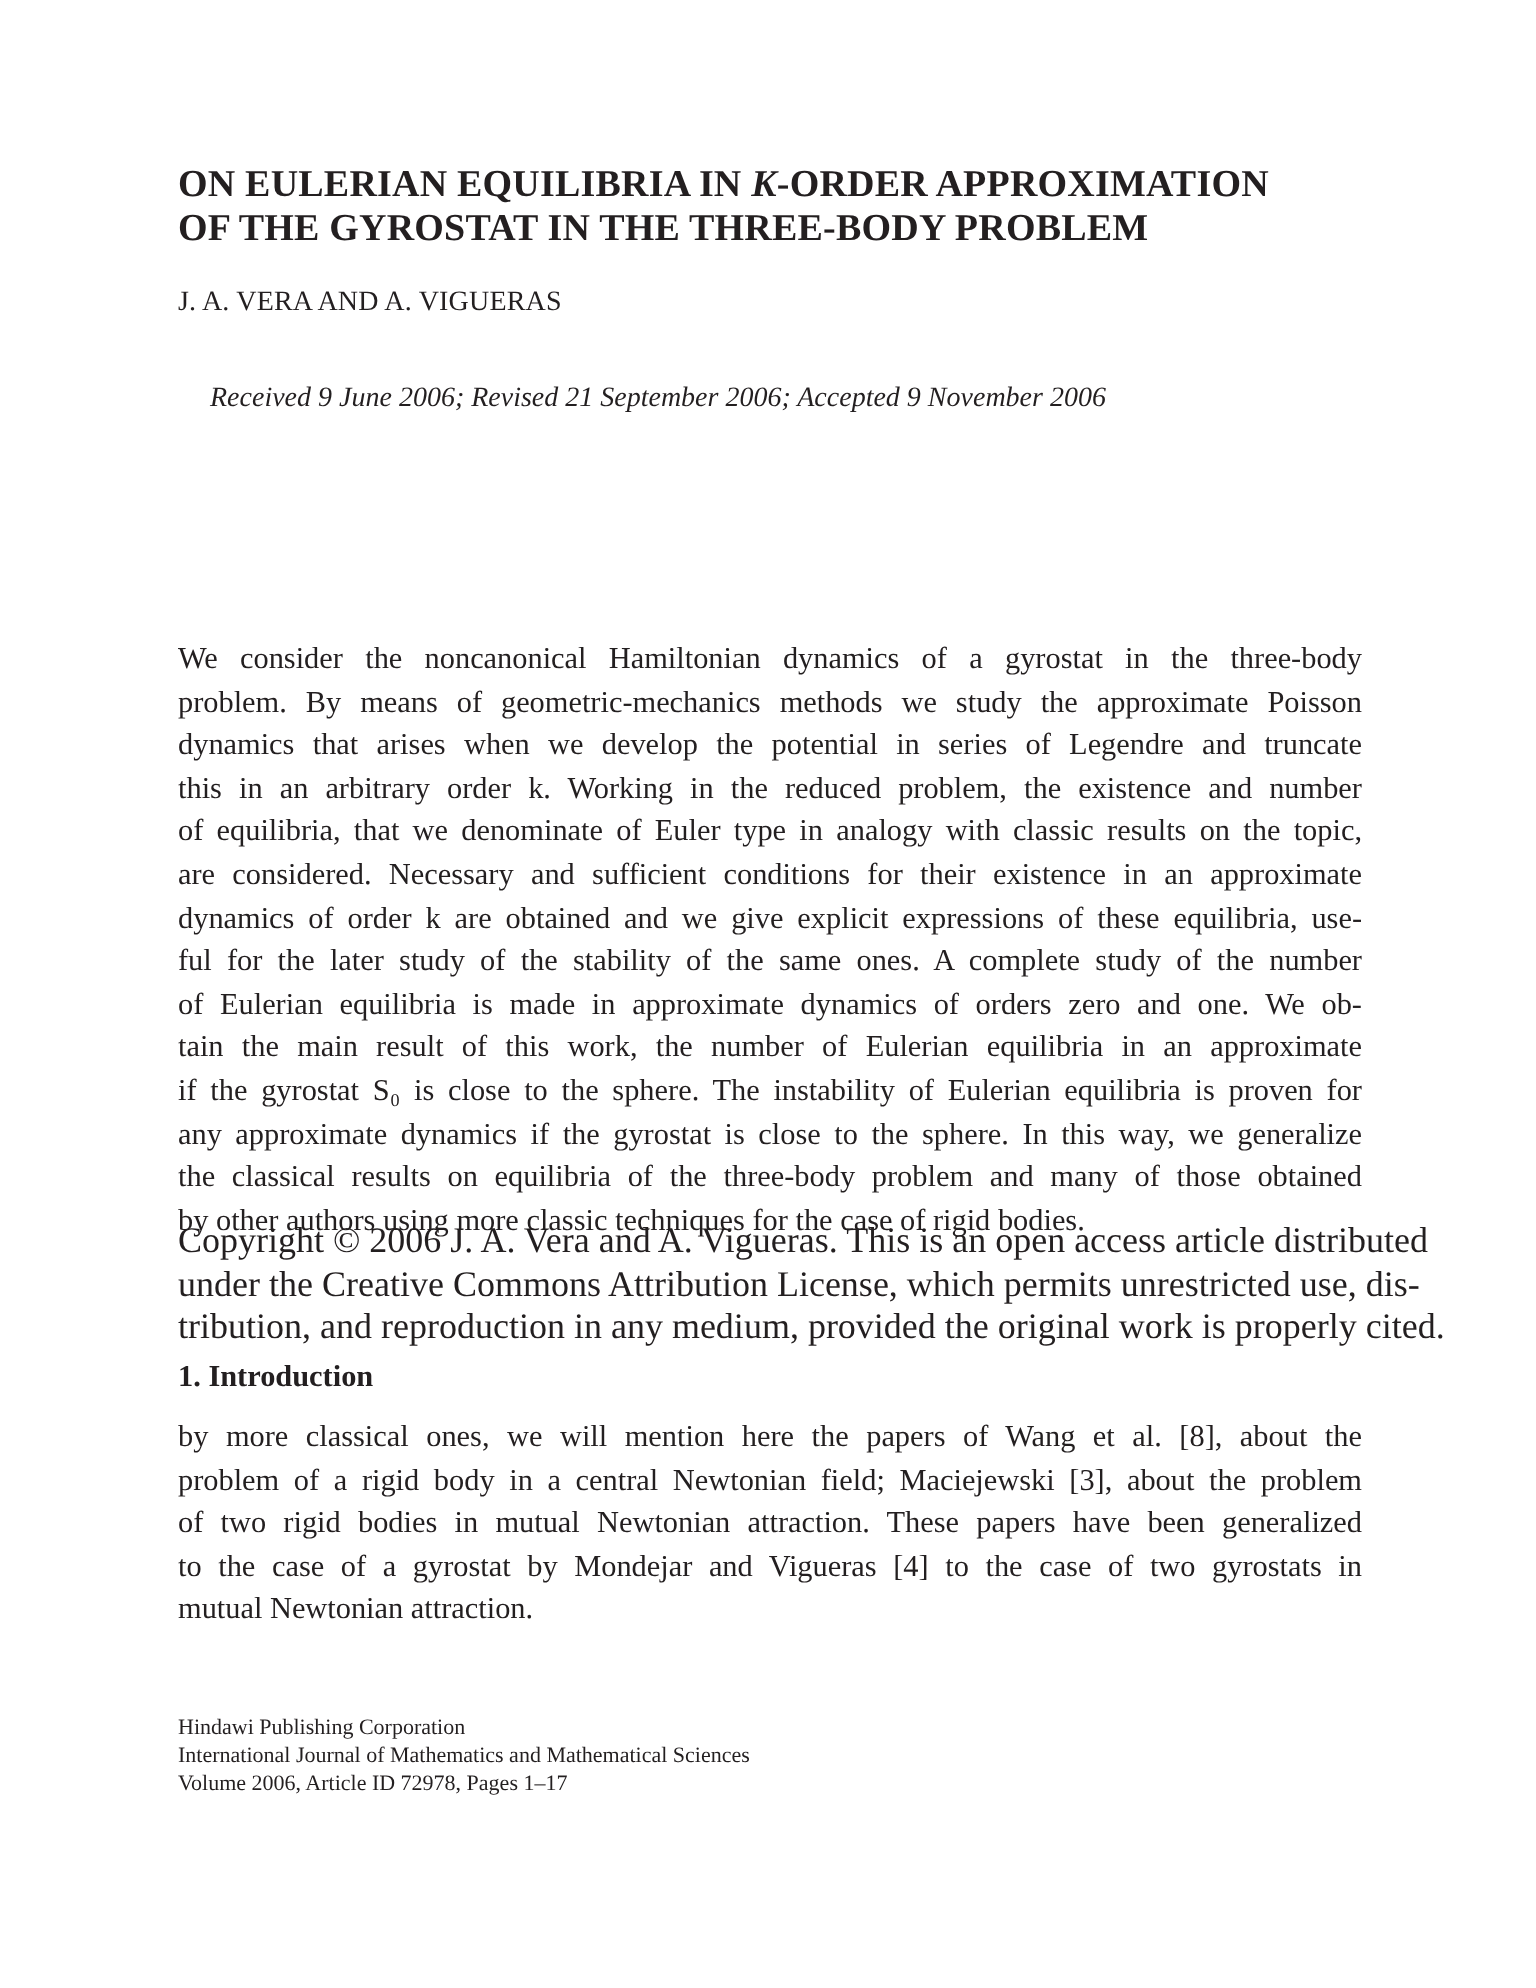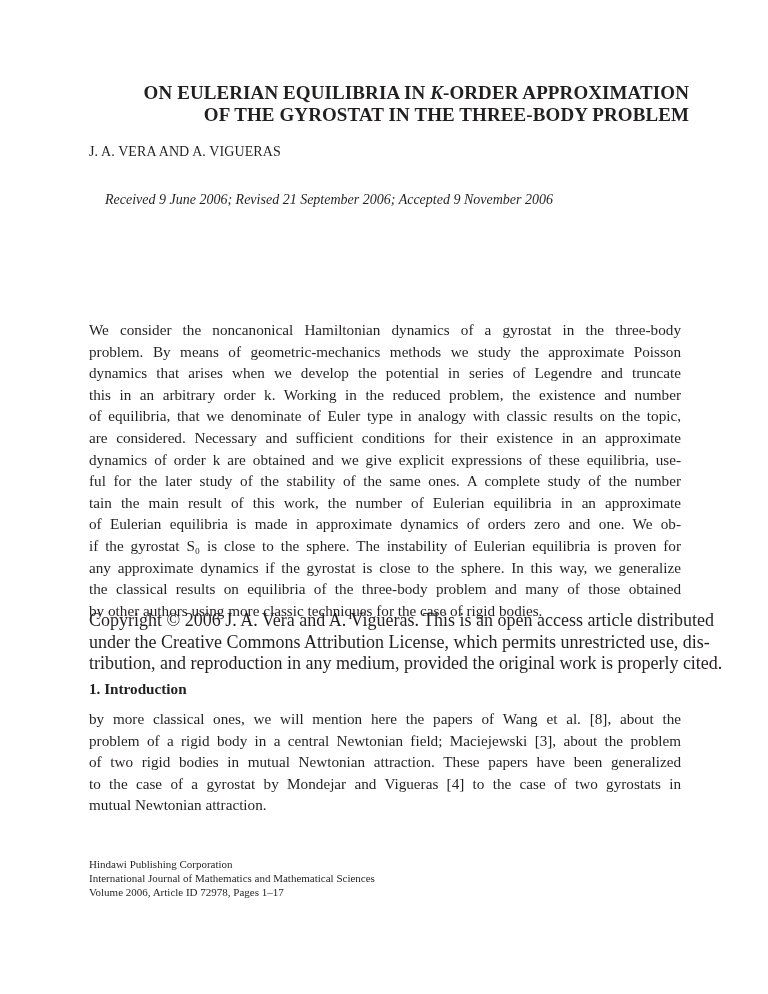--- a/index.html
+++ b/index.html
@@ -24,21 +24,20 @@
     .title {
       position: absolute;
       top: 82px;
       left: 0;
       width: 600px;
       font-weight: bold;
       font-size: 19px;
       line-height: 22px;
       letter-spacing: 0.1px;
       margin: 0;
-      text-align: right;
     }
     .title .line { display: block; white-space: nowrap; }
     .title i { font-style: italic; }
     .authors {
       position: absolute;
       top: 144px;
       left: 0;
       font-size: 14px;
       line-height: 16px;
       margin: 0;
@@ -136,22 +135,22 @@
 
   <div class="abstract">
     <span class="ln">We consider the noncanonical Hamiltonian dynamics of a gyrostat in the three-body</span>
     <span class="ln">problem. By means of geometric-mechanics methods we study the approximate Poisson</span>
     <span class="ln">dynamics that arises when we develop the potential in series of Legendre and truncate</span>
     <span class="ln">this in an arbitrary order k. Working in the reduced problem, the existence and number</span>
     <span class="ln">of equilibria, that we denominate of Euler type in analogy with classic results on the topic,</span>
     <span class="ln">are considered. Necessary and sufficient conditions for their existence in an approximate</span>
     <span class="ln">dynamics of order k are obtained and we give explicit expressions of these equilibria, use-</span>
     <span class="ln">ful for the later study of the stability of the same ones. A complete study of the number</span>
+    <span class="ln">of Eulerian equilibria is made in approximate dynamics of orders zero and one. We ob-</span>
     <span class="ln">tain the main result of this work, the number of Eulerian equilibria in an approximate</span>
-    <span class="ln">of Eulerian equilibria is made in approximate dynamics of orders zero and one. We ob-</span>
     <span class="ln">if the gyrostat S₀ is close to the sphere. The instability of Eulerian equilibria is proven for</span>
     <span class="ln">any approximate dynamics if the gyrostat is close to the sphere. In this way, we generalize</span>
     <span class="ln">the classical results on equilibria of the three-body problem and many of those obtained</span>
     <span class="ln last">by other authors using more classic techniques for the case of rigid bodies.</span>
   </div>
 
   <div class="copyright">
     <span class="ln">Copyright © 2006 J. A. Vera and A. Vigueras. This is an open access article distributed</span>
     <span class="ln">under the Creative Commons Attribution License, which permits unrestricted use, dis-</span>
     <span class="ln">tribution, and reproduction in any medium, provided the original work is properly cited.</span>

